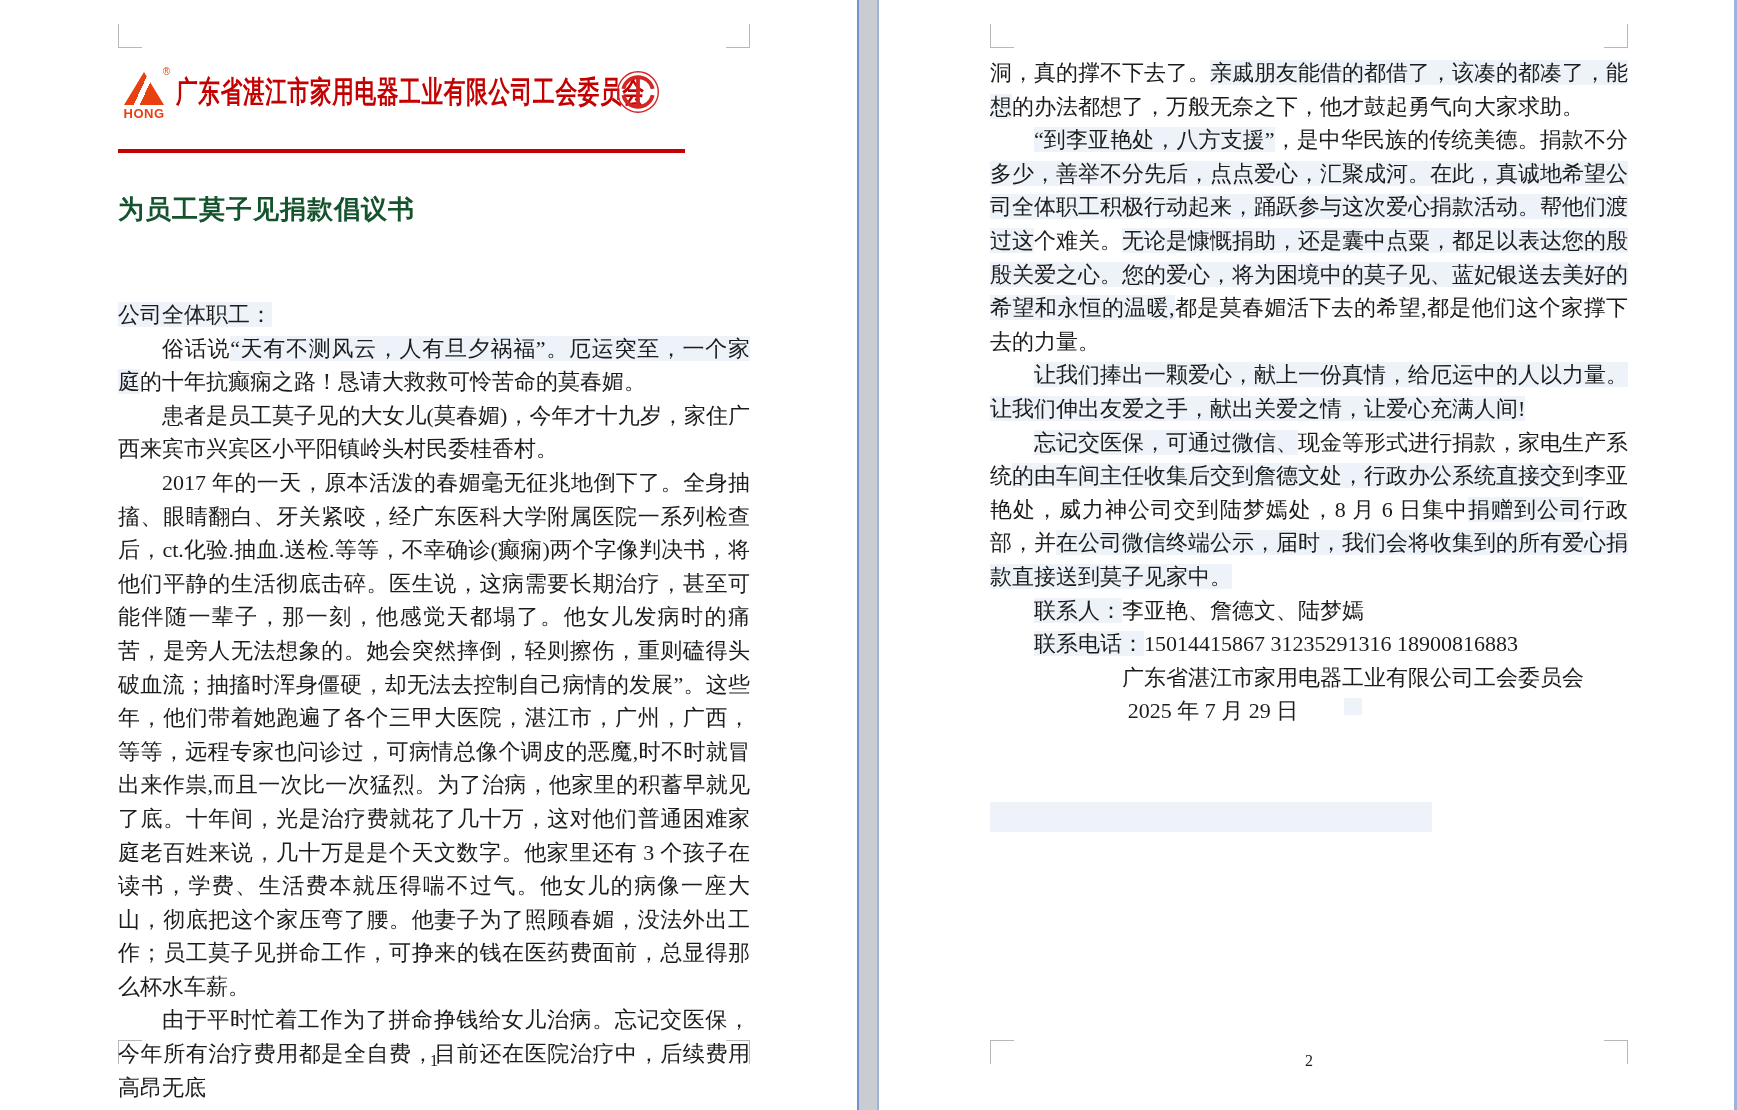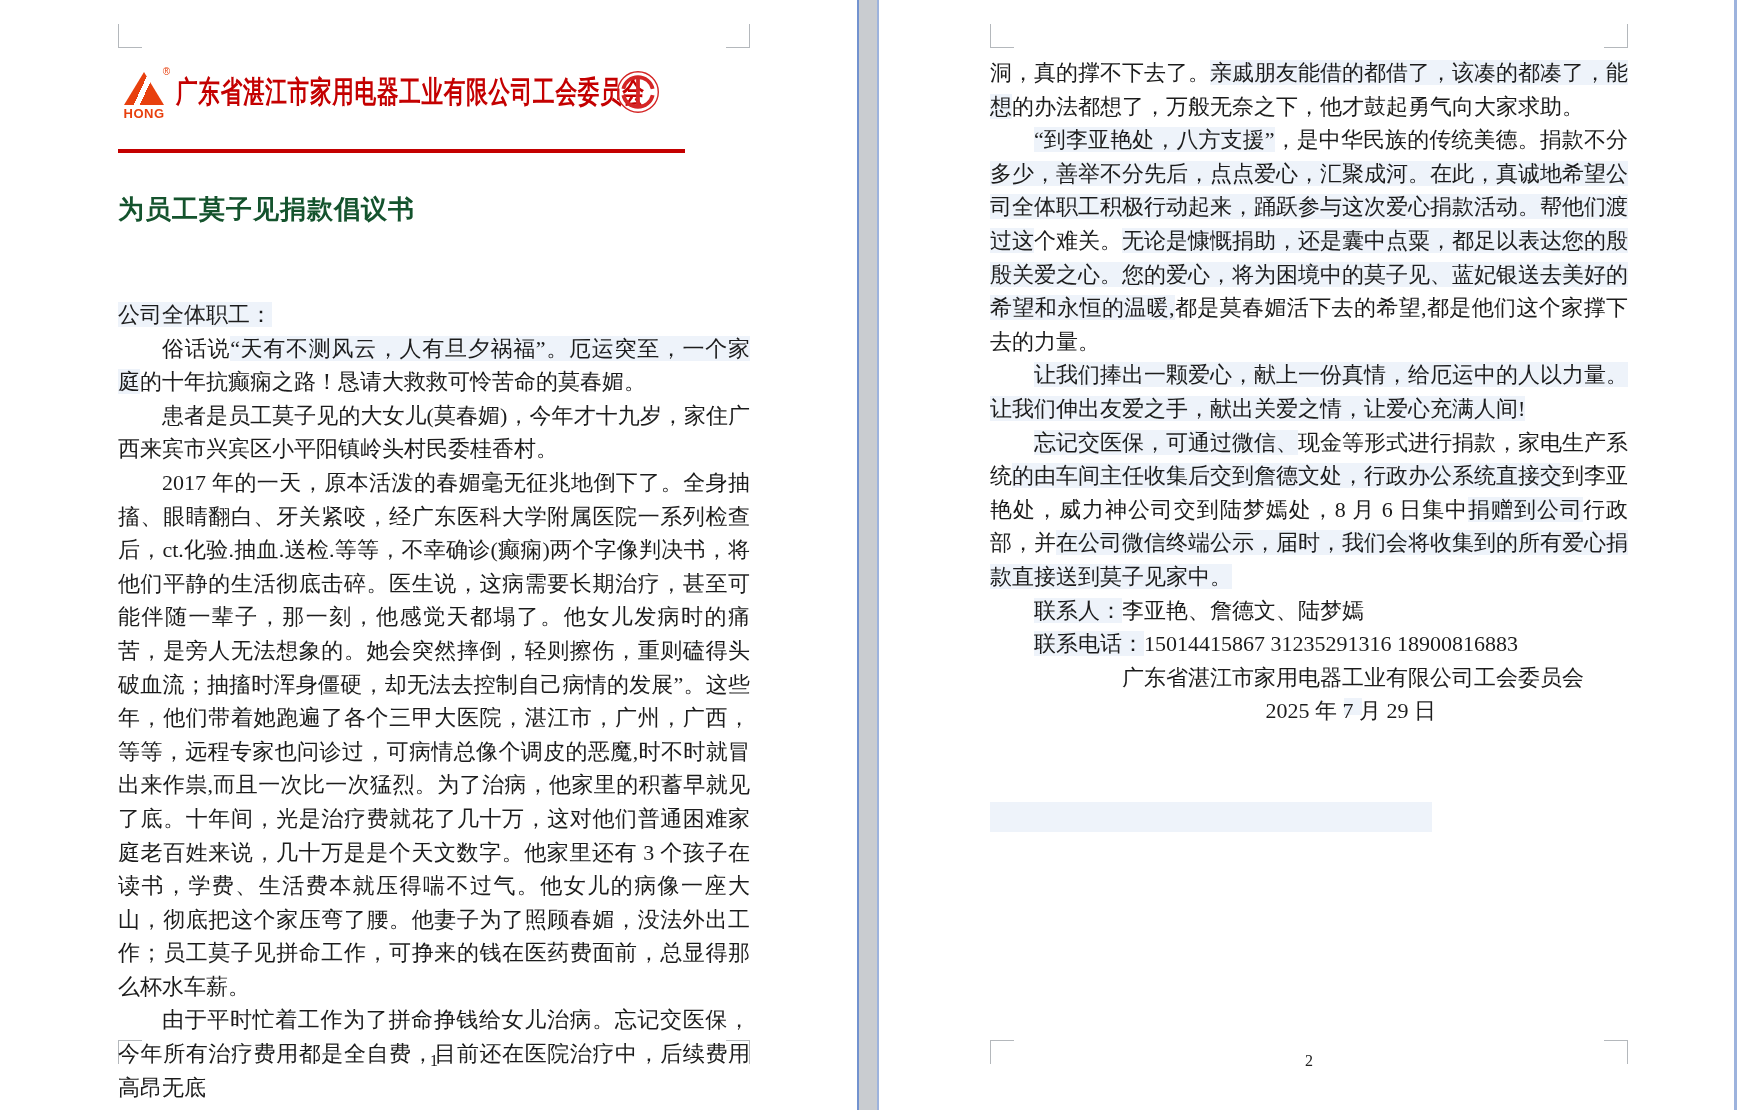--- a/index.html
+++ b/index.html
@@ -52,21 +52,21 @@
 
   
   .body-col{position:absolute;font-size:22px;line-height:33.6px;text-align:justify;color:var(--ink);}
   #left-body{left:118px;top:264px;width:632px;margin-top:34px;}
   #right-body{left:111px;top:56px;width:638px;}
   .body-col p{margin:0;}
   .body-col p.ind{text-indent:2em;}
   .hl{background:var(--hl);}
 
   .sig-line{margin-top:84px;text-align:right;padding-right:44px;}
-  .date-line{position:relative;text-align:right;padding-right:192px;z-index:1;}
+  .date-line{position:relative;text-align:center;padding-right:192px;z-index:1;}
   .date-strip{position:absolute;left:0;top:746px;width:442px;height:30px;background:var(--hl);}
   .artifact{position:absolute;left:354px;top:642px;width:18px;height:17px;background:var(--hl);}
 
   .page-num{position:absolute;top:1052px;text-align:center;font-size:16px;color:#222;}
   #page-num-1{left:118px;width:632px;}
   #page-num-2{left:111px;width:638px;}
 </style>
 </head>
 <body>
 

